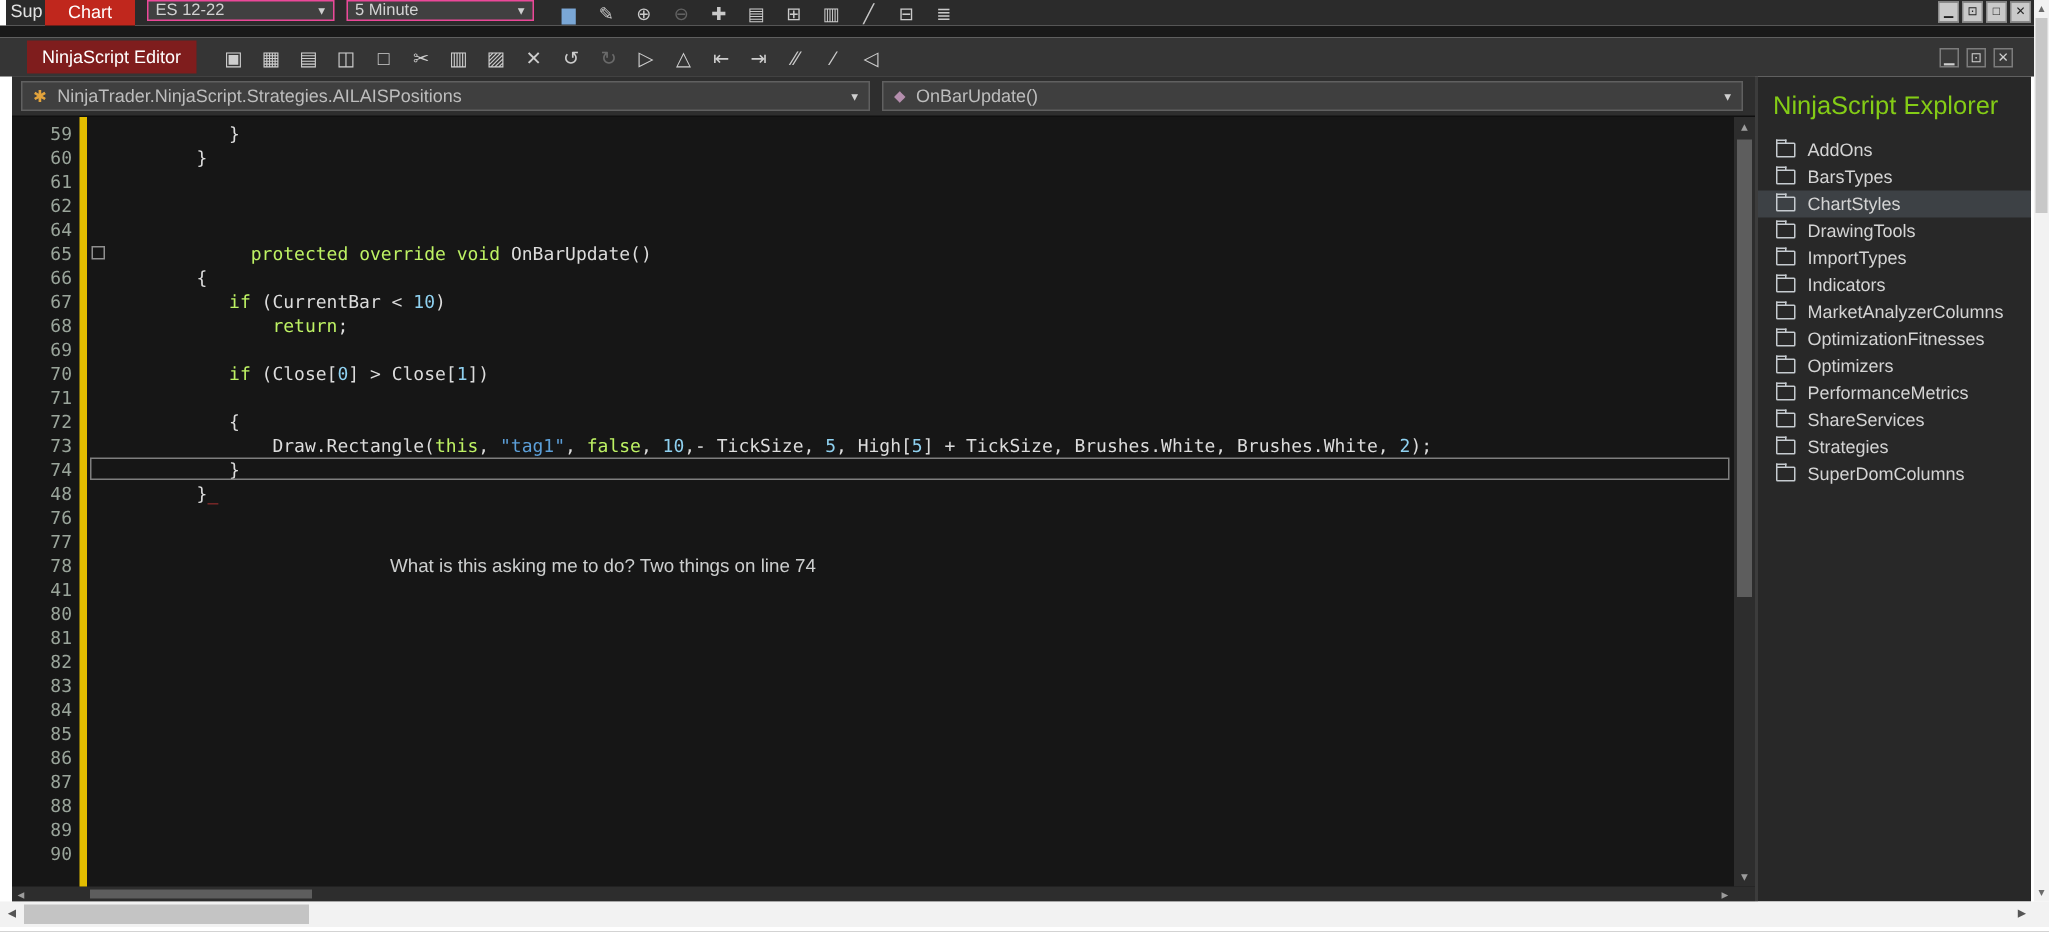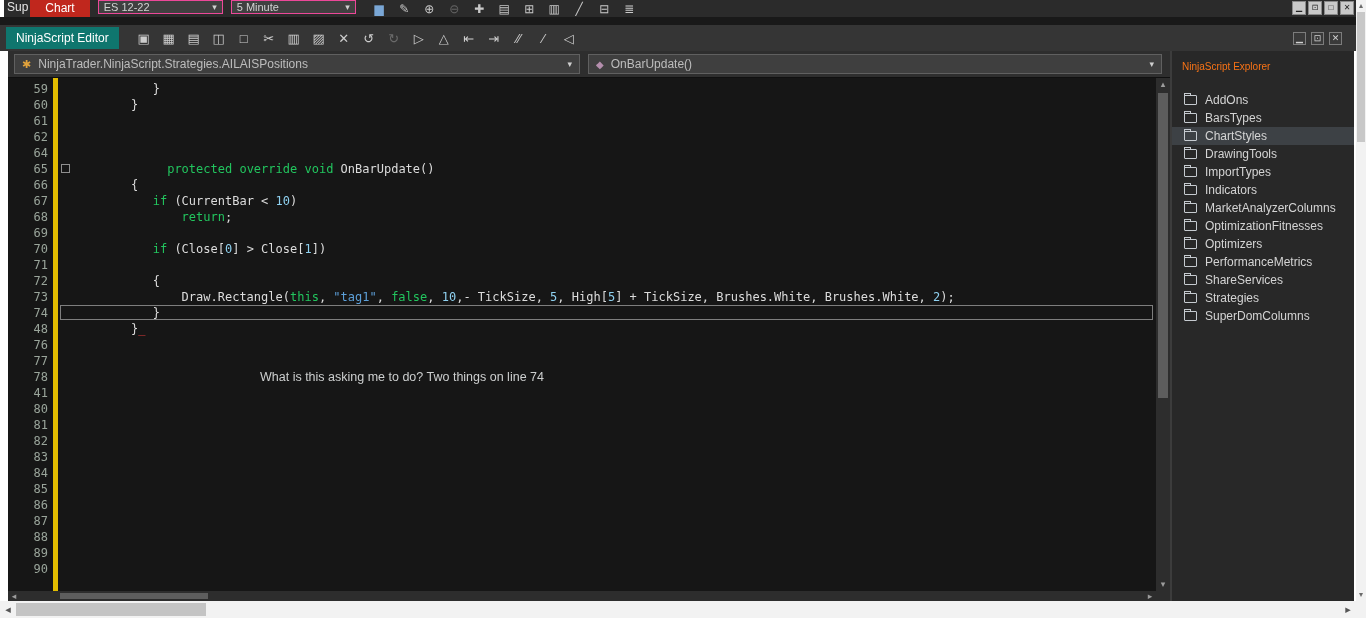--- a/index.html
+++ b/index.html
@@ -16,21 +16,21 @@
   .icons1{display:flex;gap:10px;margin-left:16px;align-items:center}
   .tbi{color:#c9c9c9;font-size:12px;min-width:15px;text-align:center;cursor:default}
   .tbi.dis{opacity:.35}
   .winbtns{position:absolute;right:6px;top:1px;display:flex;gap:2px}
   .wbtn{width:14px;height:14px;background:#c9c9c9;border:1px solid #8a8a8a;color:#222;font-size:8px;line-height:12px;text-align:center}
 
   .gapbar{position:absolute;left:0;top:17px;width:1356px;height:8px;background:#191919}
 
   
   .row2{position:absolute;left:0;top:25px;width:1356px;height:26px;background:#353535;display:flex;align-items:center}
-  .ns-label{background:#0f766e;color:#fff;font-size:12px;height:22px;line-height:22px;padding:0 10px;margin-left:6px}
+  .ns-label{background:#7f1d1d;color:#fff;font-size:12px;height:22px;line-height:22px;padding:0 10px;margin-left:18px}
   .icons2{display:flex;gap:11px;margin-left:18px;align-items:center}
   .tbi2{color:#cdcdcd;font-size:13px;min-width:14px;text-align:center;cursor:default}
   .tbi2.dis{opacity:.35}
   .winbtns2{position:absolute;right:14px;display:flex;gap:5px}
   .wbtn2{width:13px;height:13px;background:#3a3a3a;border:1px solid #7c7c7c;color:#d0d0d0;font-size:9px;line-height:11px;text-align:center}
 
   
   .editor{position:absolute;left:8px;top:51px;width:1162px;height:550px;background:#161616}
   .ddbar{position:absolute;left:0;top:0;right:0;height:27px;background:#2e2e2e;border-bottom:1px solid #101010}
   .dd.big{position:absolute;top:3px;height:20px;background:#3f3f3f;border:1px solid #606060;color:#bdbdbd;font-size:12px;padding:0 7px}
@@ -40,41 +40,41 @@
   .dd.big .chev{margin-left:auto}
   .cls-icon{color:#e2a33c;margin-right:7px;font-size:11px}
   .mth-icon{color:#b48ead;margin-right:7px;font-size:10px}
 
   .codeview{position:absolute;left:0;top:27px;right:14px;bottom:10px;overflow:hidden;padding-top:3px}
   .ystrip{position:absolute;left:45px;top:27px;bottom:10px;width:5px;background:#e3bd00;z-index:3}
   .crow{height:16px;display:flex;position:relative;font-family:"DejaVu Sans Mono",monospace;font-size:12px;line-height:16px}
   .lnum{flex:0 0 40px;width:40px;text-align:right;color:#9aa59b}
   .ctext{white-space:pre;margin-left:18px}
   .tok.p{color:#dcdcdc}
-  .tok.k{color:#22c55e}
+  .tok.k{color:#bef264}
   .tok.s{color:#5c9fd8}
   .tok.num{color:#8fd1f0}
   .tok.note{font-family:"Liberation Sans",sans-serif;font-size:12.5px;color:#cdcfcf;margin-left:194px}
   .caret{color:#e03c3c}
   .crow.cur::after{content:"";position:absolute;left:52px;right:3px;top:0;bottom:1px;border:1px solid #7e7e7e;pointer-events:none}
   .foldbox{position:absolute;left:53px;top:3px;width:9px;height:9px;border:1px solid #8f8f8f;background:#161616;z-index:4}
 
   .vscroll{position:absolute;right:0;top:27px;bottom:10px;width:14px;background:#2d2d2d}
   .varr{position:absolute;left:0;width:14px;height:13px;color:#9c9c9c;font-size:9px;text-align:center;line-height:13px}
   .varr.up{top:0}.varr.down{bottom:0}
   .vthumb{position:absolute;left:2px;width:10px;top:15px;height:305px;background:#5d5d5d}
   .ehscroll{position:absolute;left:0;right:14px;bottom:0;height:10px;background:#2d2d2d}
   .harr{position:absolute;top:0;width:12px;height:10px;color:#9c9c9c;font-size:9px;text-align:center;line-height:10px}
   .harr.left{left:0}.harr.right{right:0}
   .ehthumb{position:absolute;left:52px;width:148px;top:2px;height:6px;background:#5d5d5d}
   .ecorner{position:absolute;right:0;bottom:0;width:14px;height:10px;background:#2d2d2d}
 
   
   .explorer{position:absolute;left:1170px;top:51px;width:184px;height:550px;background:#282828;border-left:2px solid #3c3c3c}
-  .exp-title{color:#f97316;font-size:10px;padding:10px 0 0 10px;height:40px}
+  .exp-title{color:#84cc16;font-size:17px;padding:10px 0 0 10px;height:40px}
   .exrow{height:18px;display:flex;align-items:center;padding-left:12px;color:#d4d4d4;font-size:12px;cursor:default}
   .exrow.sel{background:#3d4145}
   .folder{width:13px;height:10px;border:1px solid #c6cbd0;margin-right:8px;position:relative;border-radius:1px;flex:0 0 13px}
   .folder::before{content:"";position:absolute;left:-1px;top:-3px;width:5px;height:2px;border:1px solid #c6cbd0;border-bottom:none}
 
   
   .pvscroll{position:absolute;right:0;top:0;width:10px;height:601px;background:#f2f2f2}
   .pvarr{position:absolute;left:0;width:10px;height:12px;color:#6b6b6b;font-size:8px;text-align:center;line-height:12px}
   .pvarr.up{top:0}.pvarr.down{bottom:0}
   .pvthumb{position:absolute;left:1px;width:8px;top:12px;height:130px;background:#c8c8c8}

